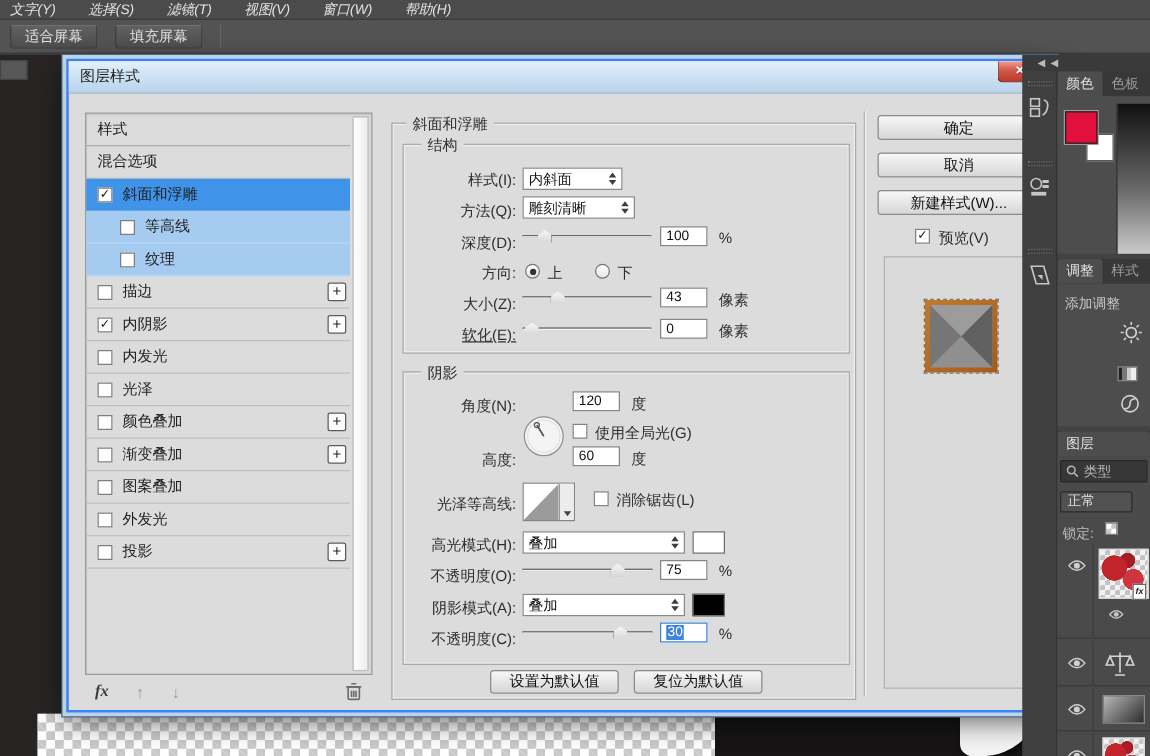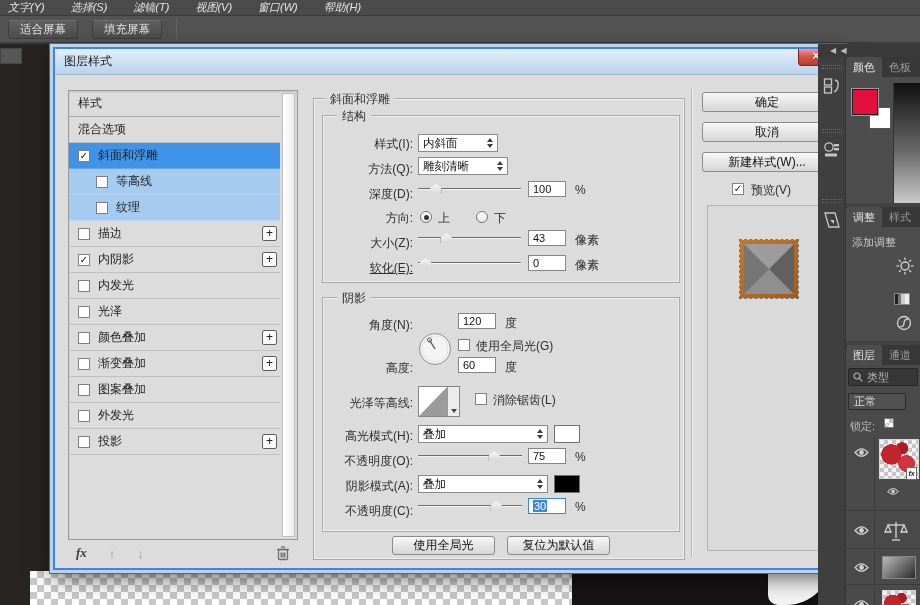--- a/index.html
+++ b/index.html
@@ -388,21 +388,21 @@
     <div class="lab" style="left:238px;top:454px;">不透明度(C):</div>
     <div class="sl" style="left:363px;top:451px;width:104px;">
       <span class="tr"></span>
         <span class="th" style="left:70%;"></span>
     </div>
     <div class="nf focus" style="left:473px;top:449px;">
       <span class="selv">30</span>
     </div>
     <div class="unit" style="left:520px;top:451px;">%</div>
 
-    <div class="btn" style="left:337px;top:487px;width:103px;height:19px;">使用全局光</div>
+    <div class="btn" style="left:337px;top:487px;width:103px;height:19px;">设置为默认值</div>
     <div class="btn" style="left:452px;top:487px;width:103px;height:19px;">复位为默认值</div>
 
     <div class="vdiv"></div>
     <div class="btn" style="left:647px;top:43px;width:130px;height:20px;">确定</div>
     <div class="btn" style="left:647px;top:73px;width:130px;height:20px;">取消</div>
     <div class="btn" style="left:647px;top:103px;width:130px;height:20px;">新建样式(W)...</div>
     <span class="cb2" style="left:677px;top:134px;"><span>✓</span></span>
     <div class="cblab" style="left:696px;top:133px;">预览(V)</div>
 
     <div class="previewbox">
@@ -472,21 +472,21 @@
               <line x1="3" y1="15" x2="4.8" y2="13.2"></line>
           </g>
         </svg>
         <div class="levelsicon"></div>
         <svg style="position:absolute;left:50px;top:88px;" width="16" height="16" viewBox="0 0 16 16">
           <circle cx="8" cy="8" r="6.5" fill="none" stroke="#d2d2d2" stroke-width="1.3"></circle>
           <path d="M3.5 12 Q8 12 8 8 Q8 4 12.5 4" fill="none" stroke="#d2d2d2" stroke-width="1.3"></path>
         </svg>
       </div>
 
-      <div class="tabbar" style="top:288px;">
+      <div class="tabbar" style="top:288px;flex-direction:column;">
         <div class="ptab active">图层</div>
         <div class="ptab">通道</div>
       </div>
       <div class="pbody" style="top:308px;height:240px;background:#4a4a4a;">
         <div class="sunkbox" style="left:2px;top:3px;width:70px;height:18px;">
           <svg width="10" height="10" viewBox="0 0 10 10">
             <circle cx="4" cy="4" r="3" fill="none" stroke="#b5b5b5" stroke-width="1.2"></circle>
             <line x1="6.3" y1="6.3" x2="9.3" y2="9.3" stroke="#b5b5b5" stroke-width="1.2"></line>
           </svg>
           <span>类型</span>

